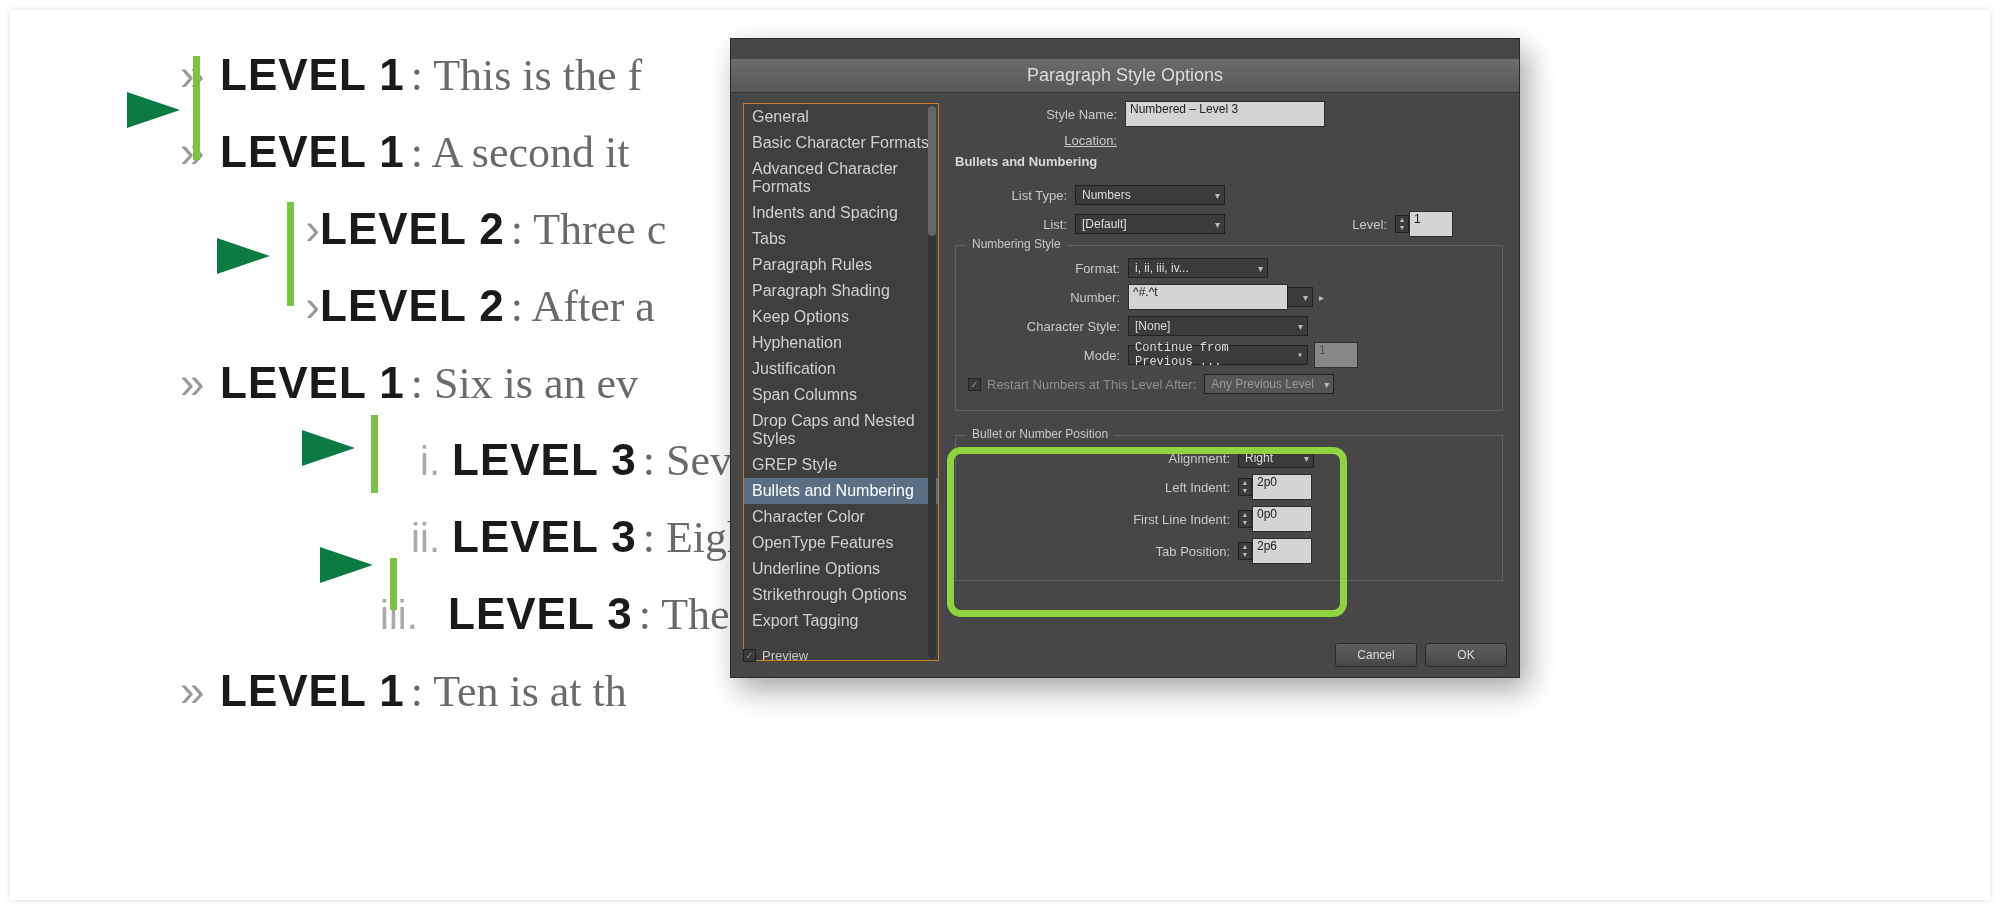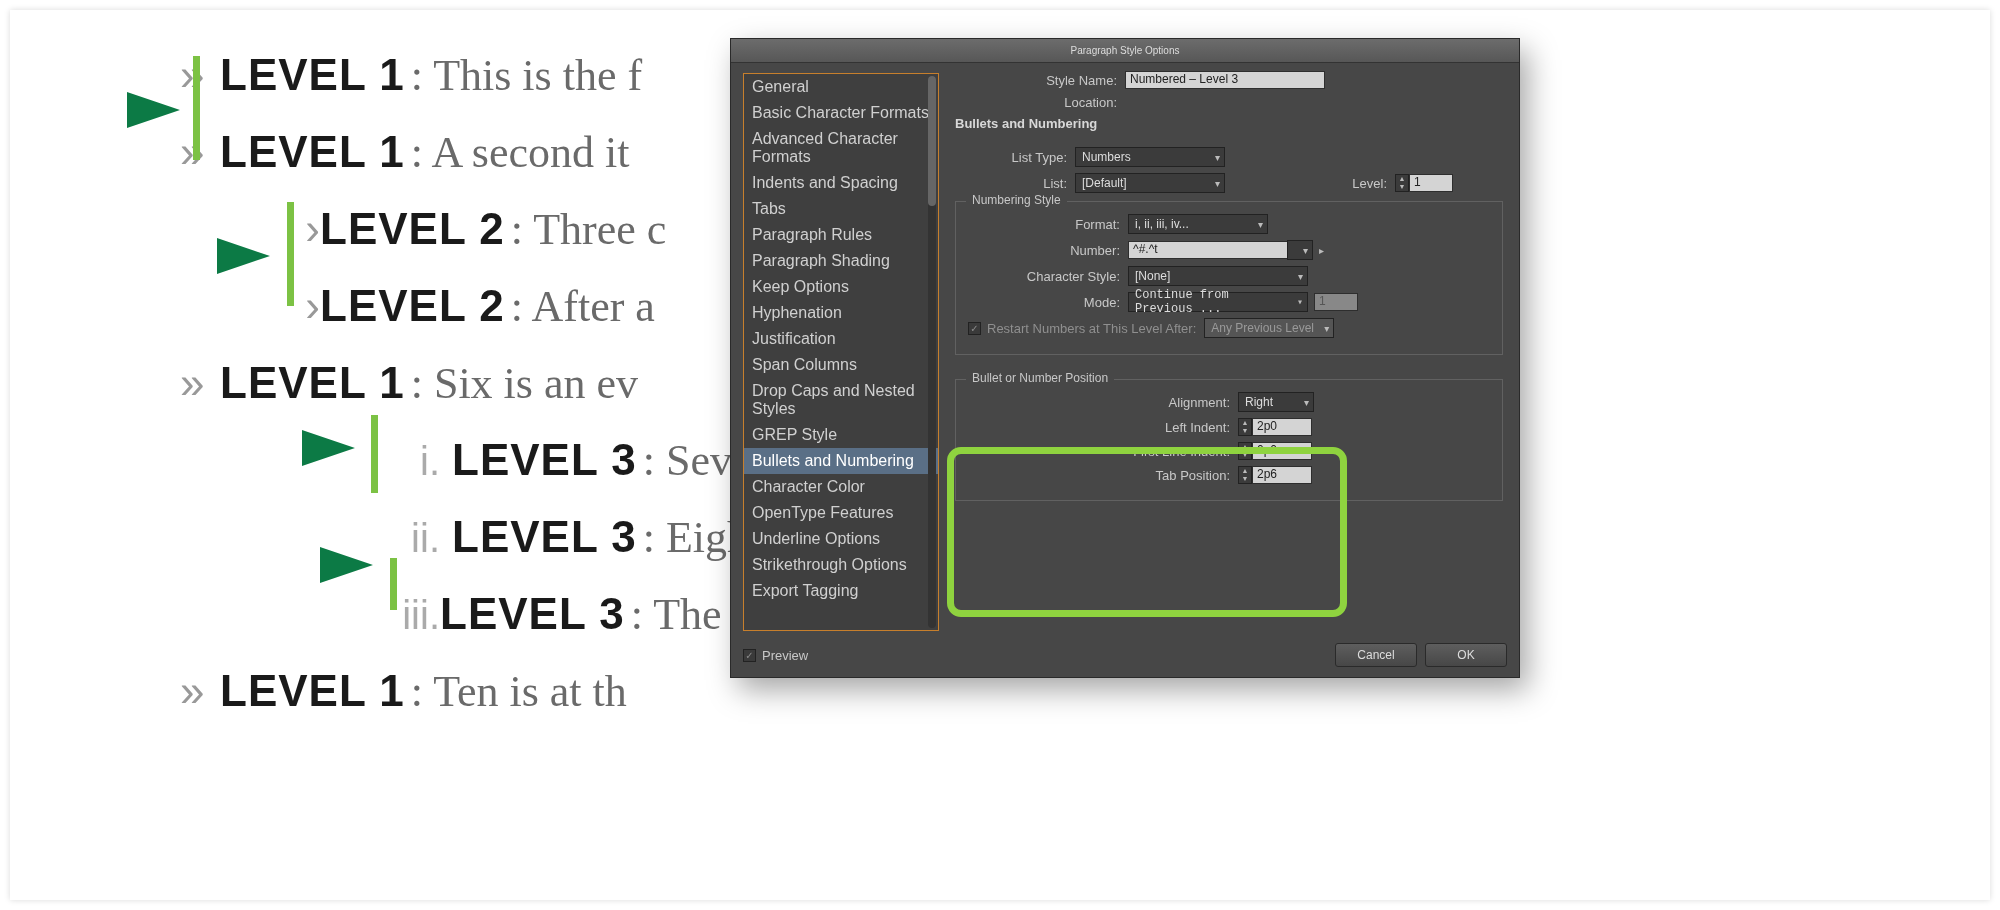--- a/index.html
+++ b/index.html
@@ -70,23 +70,24 @@
     background: #474747;
     color: #c8c8c8;
     font-size: 13px;
     border: 1px solid #2a2a2a;
     box-shadow: 8px 12px 28px rgba(0,0,0,0.35);
   }
   .dlg-title {
     background: linear-gradient(#6c6c6c,#575757);
     border-bottom: 1px solid #333;
     text-align: center;
-    font-size: 10px;
+    font-size: 18px;
     padding: 6px 0;
     color: #ddd;
+    margin-top: 20px;
   }
   .dlg-body {
     display: flex;
     height: calc(100% - 70px);
   }
   .side-list {
     width: 196px;
     margin: 10px 0 0 12px;
     border: 1px solid #c77f2c;
     background: #3f3f3f;
@@ -108,21 +109,21 @@
   .main-col {
     flex: 1;
     padding: 8px 16px 0 16px;
   }
   .row { display: flex; align-items: center; margin-bottom: 6px; }
   .row .lbl { text-align: right; padding-right: 8px; color: #c8c8c8; }
   .txt {
     background: #d4d4d4;
     color: #222;
     border: 1px solid #2e2e2e;
-    height: 18px;
+    height: 26px;
     padding: 0 4px;
     font-size: 12px;
   }
   .sel {
     background: #3b3b3b;
     color: #ddd;
     border: 1px solid #222;
     height: 20px;
     padding: 0 18px 0 6px;
     font-size: 12px;
@@ -240,21 +241,21 @@
         <span class="bullet-mark bullet-roman" style="width: 60px; text-align: right; margin-right: 12px;">i.</span>
         <span class="lvl-label">LEVEL 3</span>
         <span class="lvl-body">: Sev</span>
       </div>
       <div class="doc-line indent-3">
         <span class="bullet-mark bullet-roman" style="width: 60px; text-align: right; margin-right: 12px;">ii.</span>
         <span class="lvl-label">LEVEL 3</span>
         <span class="lvl-body">: Eigh</span>
       </div>
       <div class="doc-line indent-3">
-        <span class="bullet-mark bullet-roman" style="width: 60px; text-align: right; margin-right: 0;">iii.</span>
+        <span class="bullet-mark bullet-roman" style="width: 60px; text-align: left; margin-right: 8px;">iii.</span>
         <span class="lvl-label">LEVEL 3</span>
         <span class="lvl-body">: The</span>
       </div>
       <div class="doc-line indent-1">
         <span class="bullet-mark">»</span>
         <span class="lvl-label">LEVEL 1</span>
         <span class="lvl-body">: Ten is at th</span>
       </div>
     </div>
 
@@ -316,21 +317,21 @@
           <div class="side-item">Strikethrough Options</div>
           <div class="side-item">Export Tagging</div>
         </div>
 
       <div class="main-col">
         <div class="row">
           <div class="lbl" style="width:170px;">Style Name:</div>
           <div class="txt" style="width:200px;">Numbered – Level 3</div>
         </div>
         <div class="row">
-          <div class="lbl" style="width:170px;">Location:</div>
+          <div class="lbl" style="width:170px;text-decoration:underline;">Location:</div>
         </div>
         <div class="sect-head">Bullets and Numbering</div>
 
         <div style="height:10px;"></div>
         <div class="row">
           <div class="lbl" style="width:120px;">List Type:</div>
           <div class="sel" style="width:150px;">Numbers</div>
         </div>
         <div class="row">
           <div class="lbl" style="width:120px;">List:</div>

